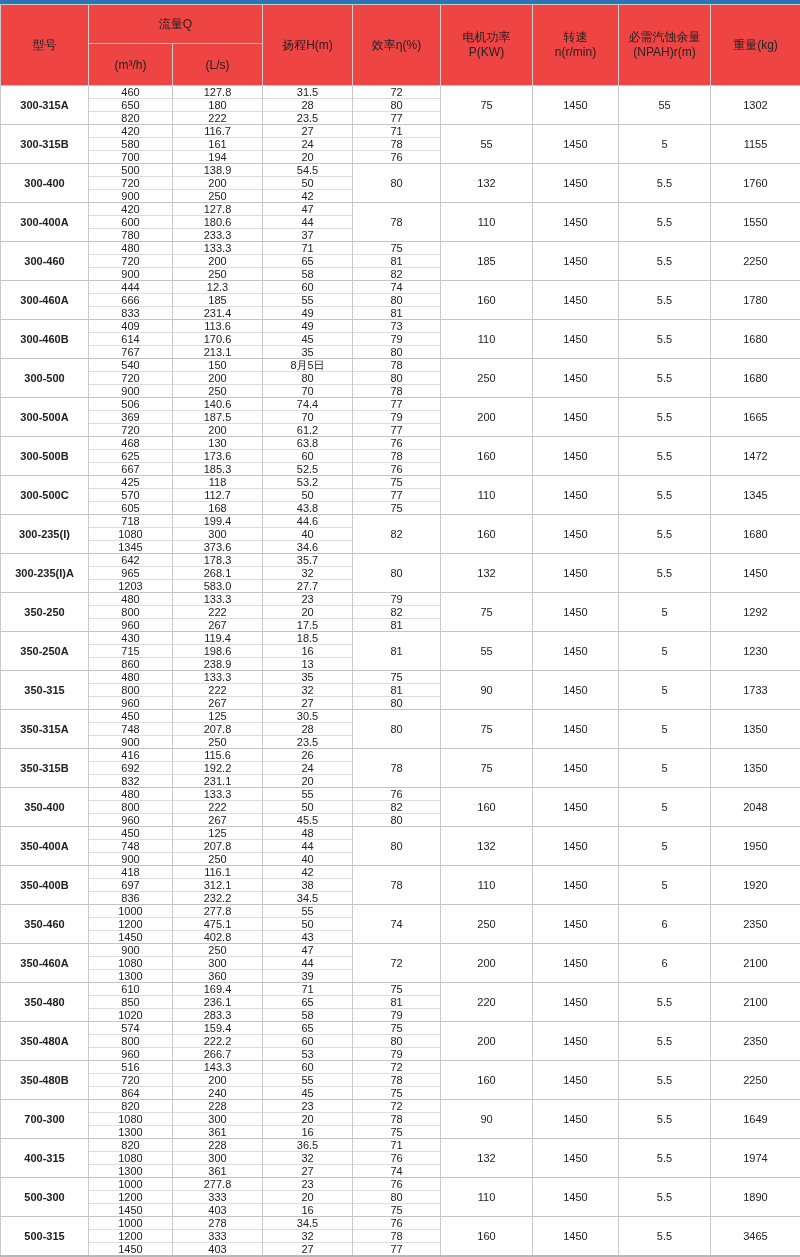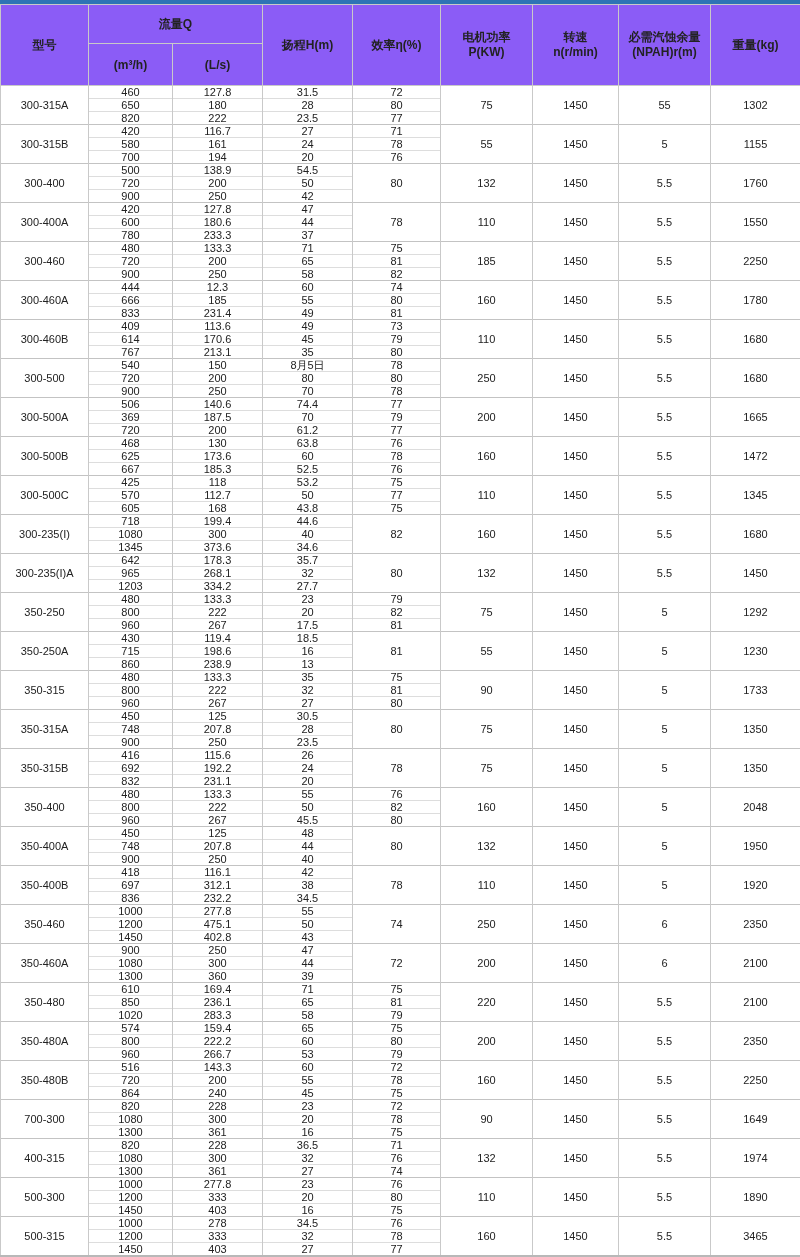--- a/index.html
+++ b/index.html
@@ -15,45 +15,45 @@
     width:100%;
   }
   table{
     width:800px;
     border-collapse:collapse;
     table-layout:fixed;
     border-bottom:2px solid #b8b8b8;
   }
   thead th{
     border:1px solid #c9c9c9;
-    font-weight:bold;
+    font-weight:normal;
     font-size:12px;
     text-align:center;
     vertical-align:middle;
     padding:0;
-    background:#8b5cf6;
+    background:#ef4444;
   }
   thead tr.tier1{height:39px;}
   thead tr.tier2{height:42px;}
   th .hline{display:block;line-height:15px;}
   tbody td{
     border-left:1px solid #c9c9c9;
     border-right:1px solid #c9c9c9;
     border-top:1px solid #dddddd;
     font-size:11px;
     line-height:12px;
     text-align:center;
     vertical-align:middle;
     padding:0;
     white-space:nowrap;
     overflow:hidden;
   }
   tbody tr{height:13px;}
   tbody tr.block-start td{border-top:1px solid #c3c3c3;}
-  td.model-cell{font-size:11px;}
+  td.model-cell{font-size:11px;font-weight:bold;}
 </style>
 </head>
 <body>
 
 <div class="top-bar" style="background: rgb(46, 116, 181);"></div>
 
 <table>
   <colgroup>
     <col style="width:88px">
       <col style="width:84px">
@@ -372,21 +372,21 @@
         <td rowspan="3">5.5</td>
         <td rowspan="3">1450</td>
       </tr>
       <tr>
         <td>965</td>
         <td>268.1</td>
         <td>32</td>
       </tr>
       <tr>
         <td>1203</td>
-        <td>334.2</td>
+        <td>583.0</td>
         <td>27.7</td>
       </tr>
       <tr class="block-start">
         <td rowspan="3" class="model-cell">350-250</td>
         <td>480</td>
         <td>133.3</td>
         <td>23</td>
         <td>79</td>
         <td rowspan="3">75</td>
         <td rowspan="3">1450</td>

